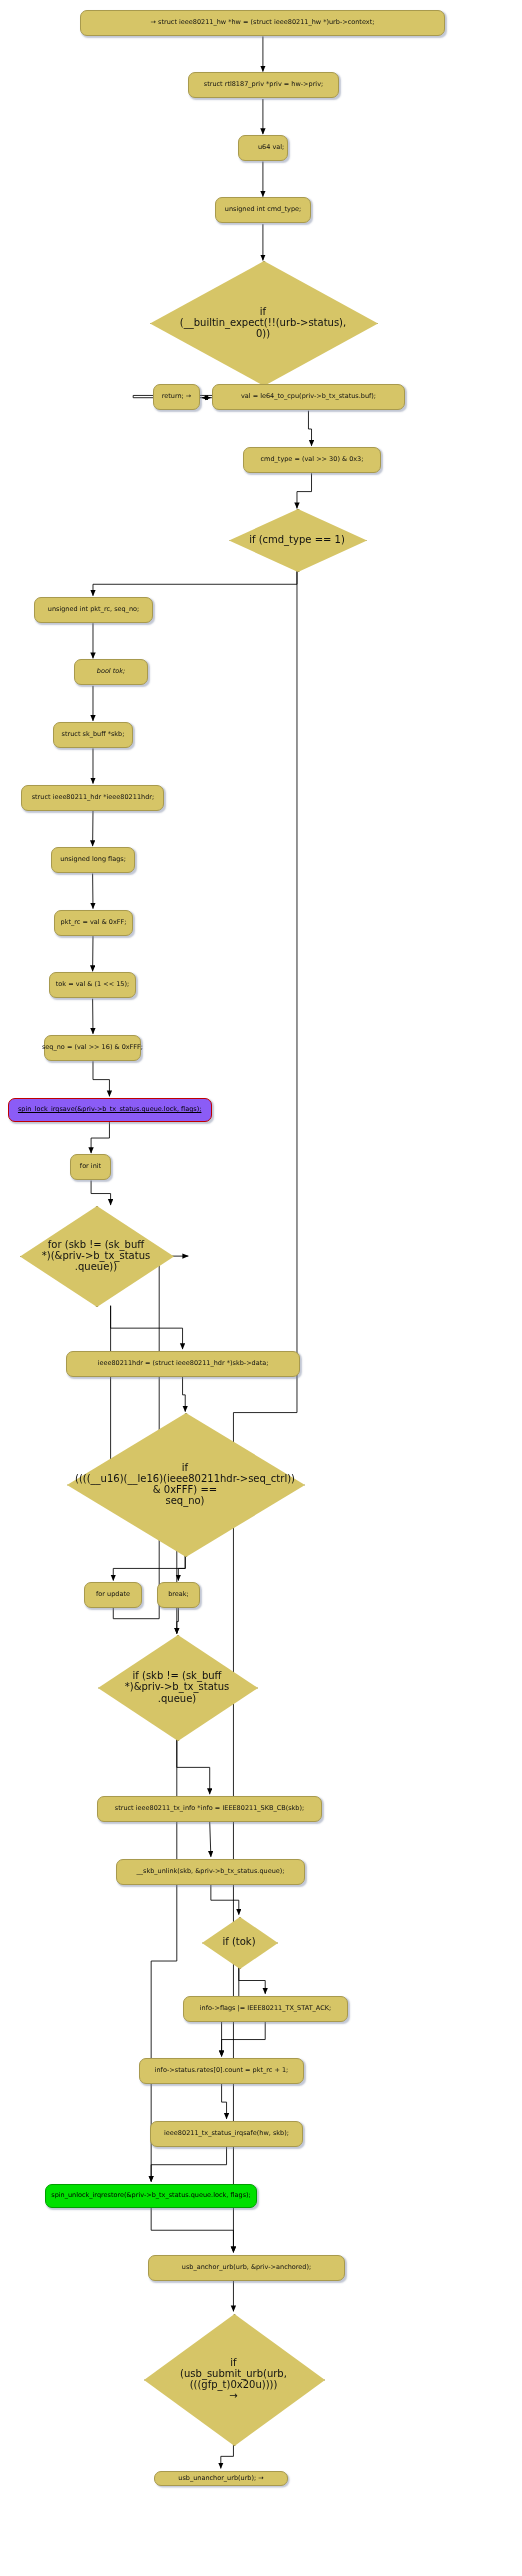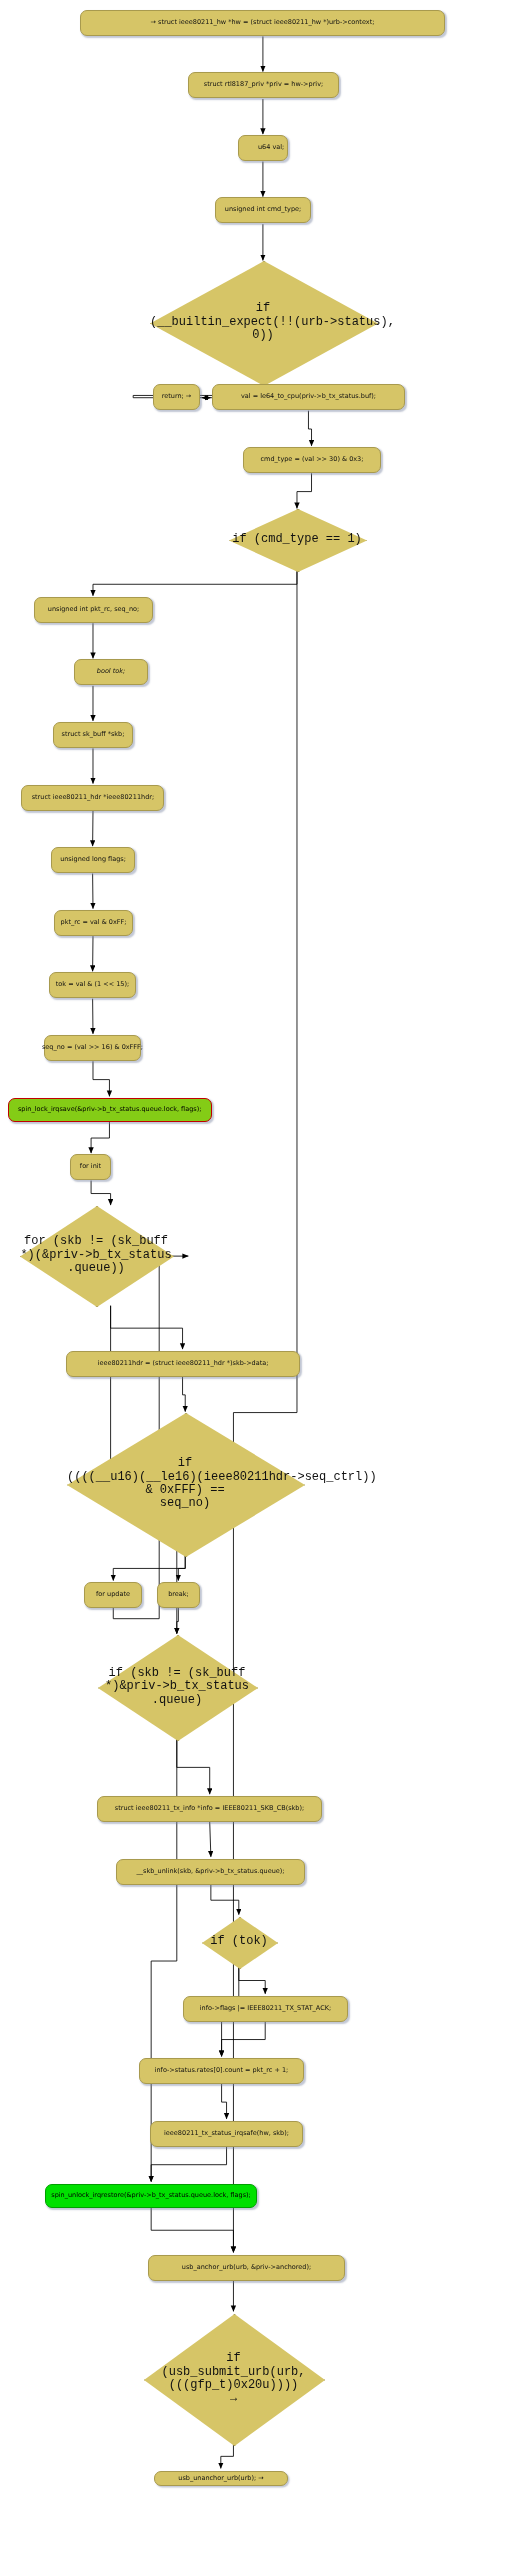--- a/index.html
+++ b/index.html
@@ -3,23 +3,23 @@
 <meta charset="utf-8">
 <style>
   html,body{margin:0;padding:0;background:#ffffff;}
   body{font-family:"DejaVu Sans","Liberation Sans",sans-serif;}
   #canvas{position:relative;width:522px;height:2576px;background:#fff;overflow:hidden;}
   svg#edges{position:absolute;left:0;top:0;width:522px;height:2576px;overflow:visible;}
   .node{position:absolute;box-sizing:border-box;display:flex;align-items:center;justify-content:center;
         text-align:center;color:#111;white-space:pre;line-height:1.12;}
   .rect{background:#d6c567;border:0.8px solid #a89a4e;border-radius:7px;
         box-shadow:1.5px 1.5px 1.5px rgba(120,130,160,.45);font-size:6.5px;padding:0 3.8px;}
-  .rect.red{background:#84cc16;border-color:#c00000;color:#000;}
+  .rect.red{background:#8b5cf6;border-color:#c00000;color:#000;text-decoration:underline;}
   .rect.green{background:#00e000;border-color:#00a000;color:#000;}
-  .diamond{font-size:12px;font-family:Liberation Mono, monospace;}
+  .diamond{font-size:10px;}
   .diamond .dshape{position:absolute;left:0;top:0;width:100%;height:100%;
         background:#d6c567;border:0.8px solid #a89a4e;
         clip-path:polygon(50% 0,100% 50%,50% 100%,0 50%);
         box-shadow:1.5px 1.5px 1.5px rgba(120,130,160,.35);}
   .diamond .dtext{position:relative;z-index:2;width:100%;text-align:center;}
 </style>
 </head>
 <body>
 
 <div id="canvas">

